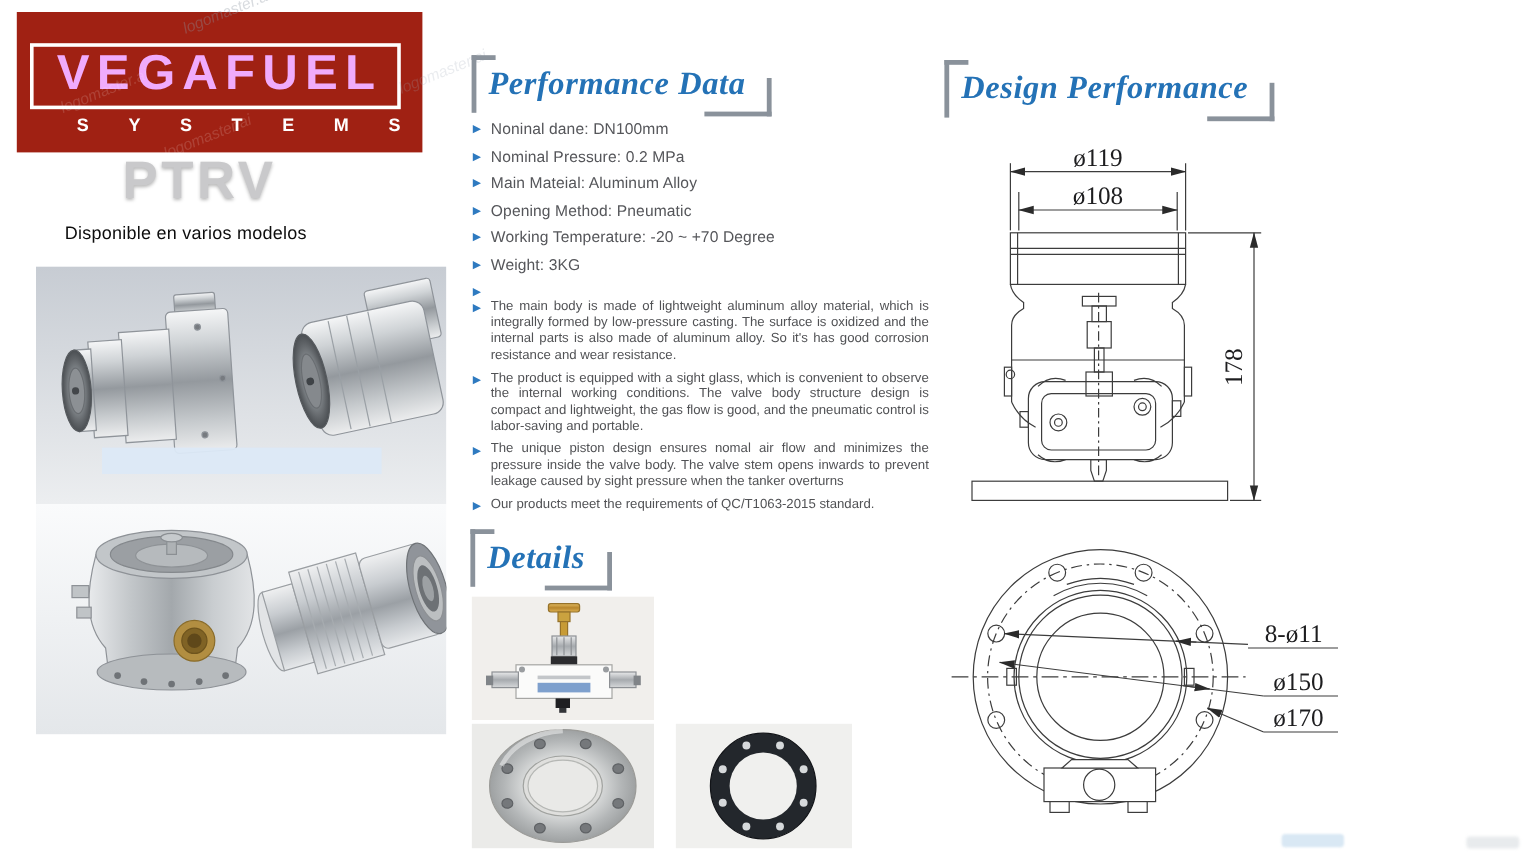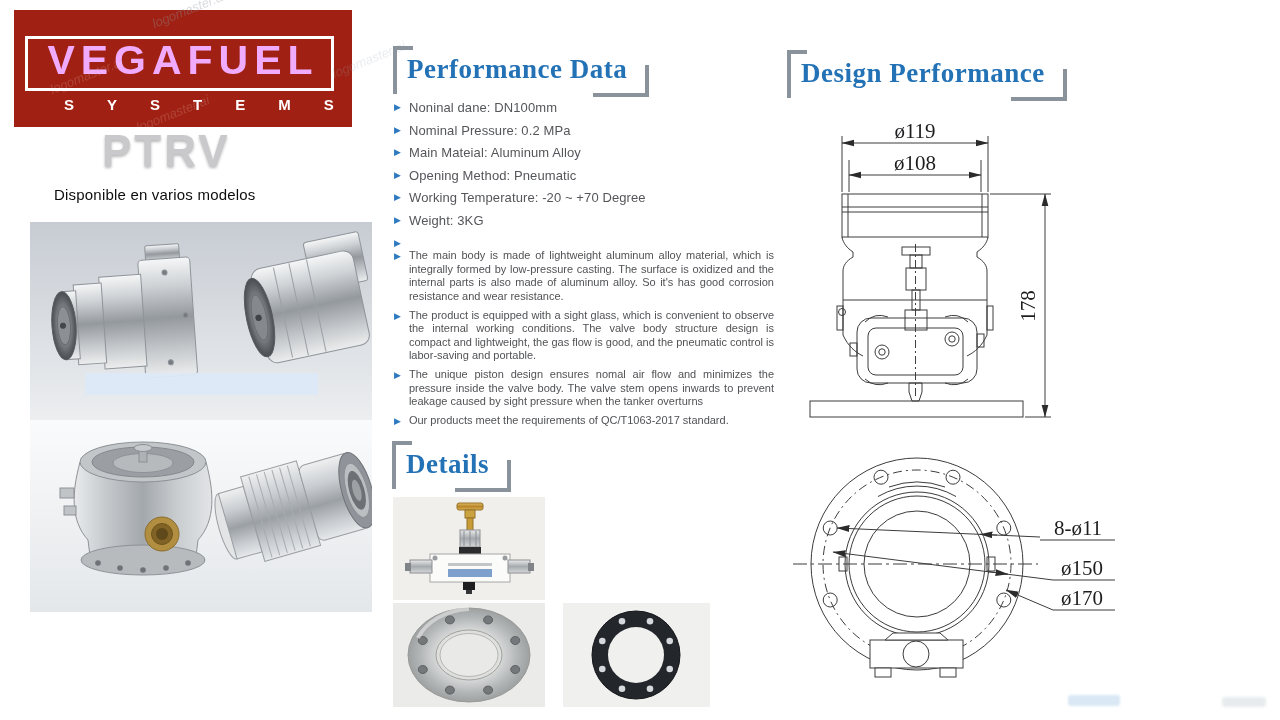--- a/index.html
+++ b/index.html
@@ -20,21 +20,21 @@
   
   .wm{position:absolute;font-style:italic;font-size:13px;pointer-events:none;white-space:nowrap;
       transform:rotate(-22deg);color:rgba(140,150,160,0.34);}
   .wm.on-red{color:rgba(255,255,255,0.15);}
   .smudge-blue{position:absolute;left:1068px;top:695px;width:52px;height:11px;background:#d9e8f4;
                border-radius:3px;filter:blur(1px);}
   .smudge-gray{position:absolute;left:1222px;top:697px;width:44px;height:10px;background:rgba(205,210,215,0.45);
                border-radius:3px;filter:blur(1.5px);}
 
   
-  .sec-head{position:absolute;padding:8px 14px 4px 14px;}
+  .sec-head{position:absolute;padding:8px 14px 4px 14px;font-style:italic;}
   .head-text{font-family:"Liberation Serif",serif;font-size:27px;font-weight:600;color:#2472b6;letter-spacing:0.5px;}
   .br-tl{position:absolute;left:0;top:0;width:16px;height:44px;border-left:4px solid #8a929b;border-top:4px solid #8a929b;}
   .br-br{position:absolute;right:-8px;bottom:-8px;width:52px;height:28px;border-right:4px solid #8a929b;border-bottom:4px solid #8a929b;}
 
   
   ul.specs,ul.descs{position:absolute;left:394px;margin:0;padding:0;list-style:none;}
   ul.specs{top:100px;width:382px;}
   ul.descs{top:249px;width:380px;}
   ul.specs li{display:flex;align-items:flex-start;font-size:13px;color:#55565a;margin-bottom:7.6px;letter-spacing:0.1px;}
   ul.descs li{display:flex;align-items:flex-start;font-size:11px;line-height:13.5px;color:#515255;
@@ -220,21 +220,21 @@
     <li>
         <span class="tri">▶</span>
         <span>The product is equipped with a sight glass, which is convenient to observe the internal working conditions. The valve body structure design is compact and lightweight, the gas flow is good, and the pneumatic control is labor-saving and portable.</span>
       </li>
     <li>
         <span class="tri">▶</span>
         <span>The unique piston design ensures nomal air flow and minimizes the pressure inside the valve body. The valve stem opens inwards to prevent leakage caused by sight pressure when the tanker overturns</span>
       </li>
     <li>
         <span class="tri">▶</span>
-        <span>Our products meet the requirements of QC/T1063-2017 standard.</span>
+        <span>Our products meet the requirements of QC/T1063-2015 standard.</span>
       </li>
   </ul>
 
   <div class="sec-head" style="left:392px;top:441px;">
     <span class="br-tl"></span>
     <span class="head-text">Details</span>
     <span class="br-br"></span>
   </div>
 
   <svg class="ph img-valve" width="152" height="103" viewBox="0 0 152 103">

